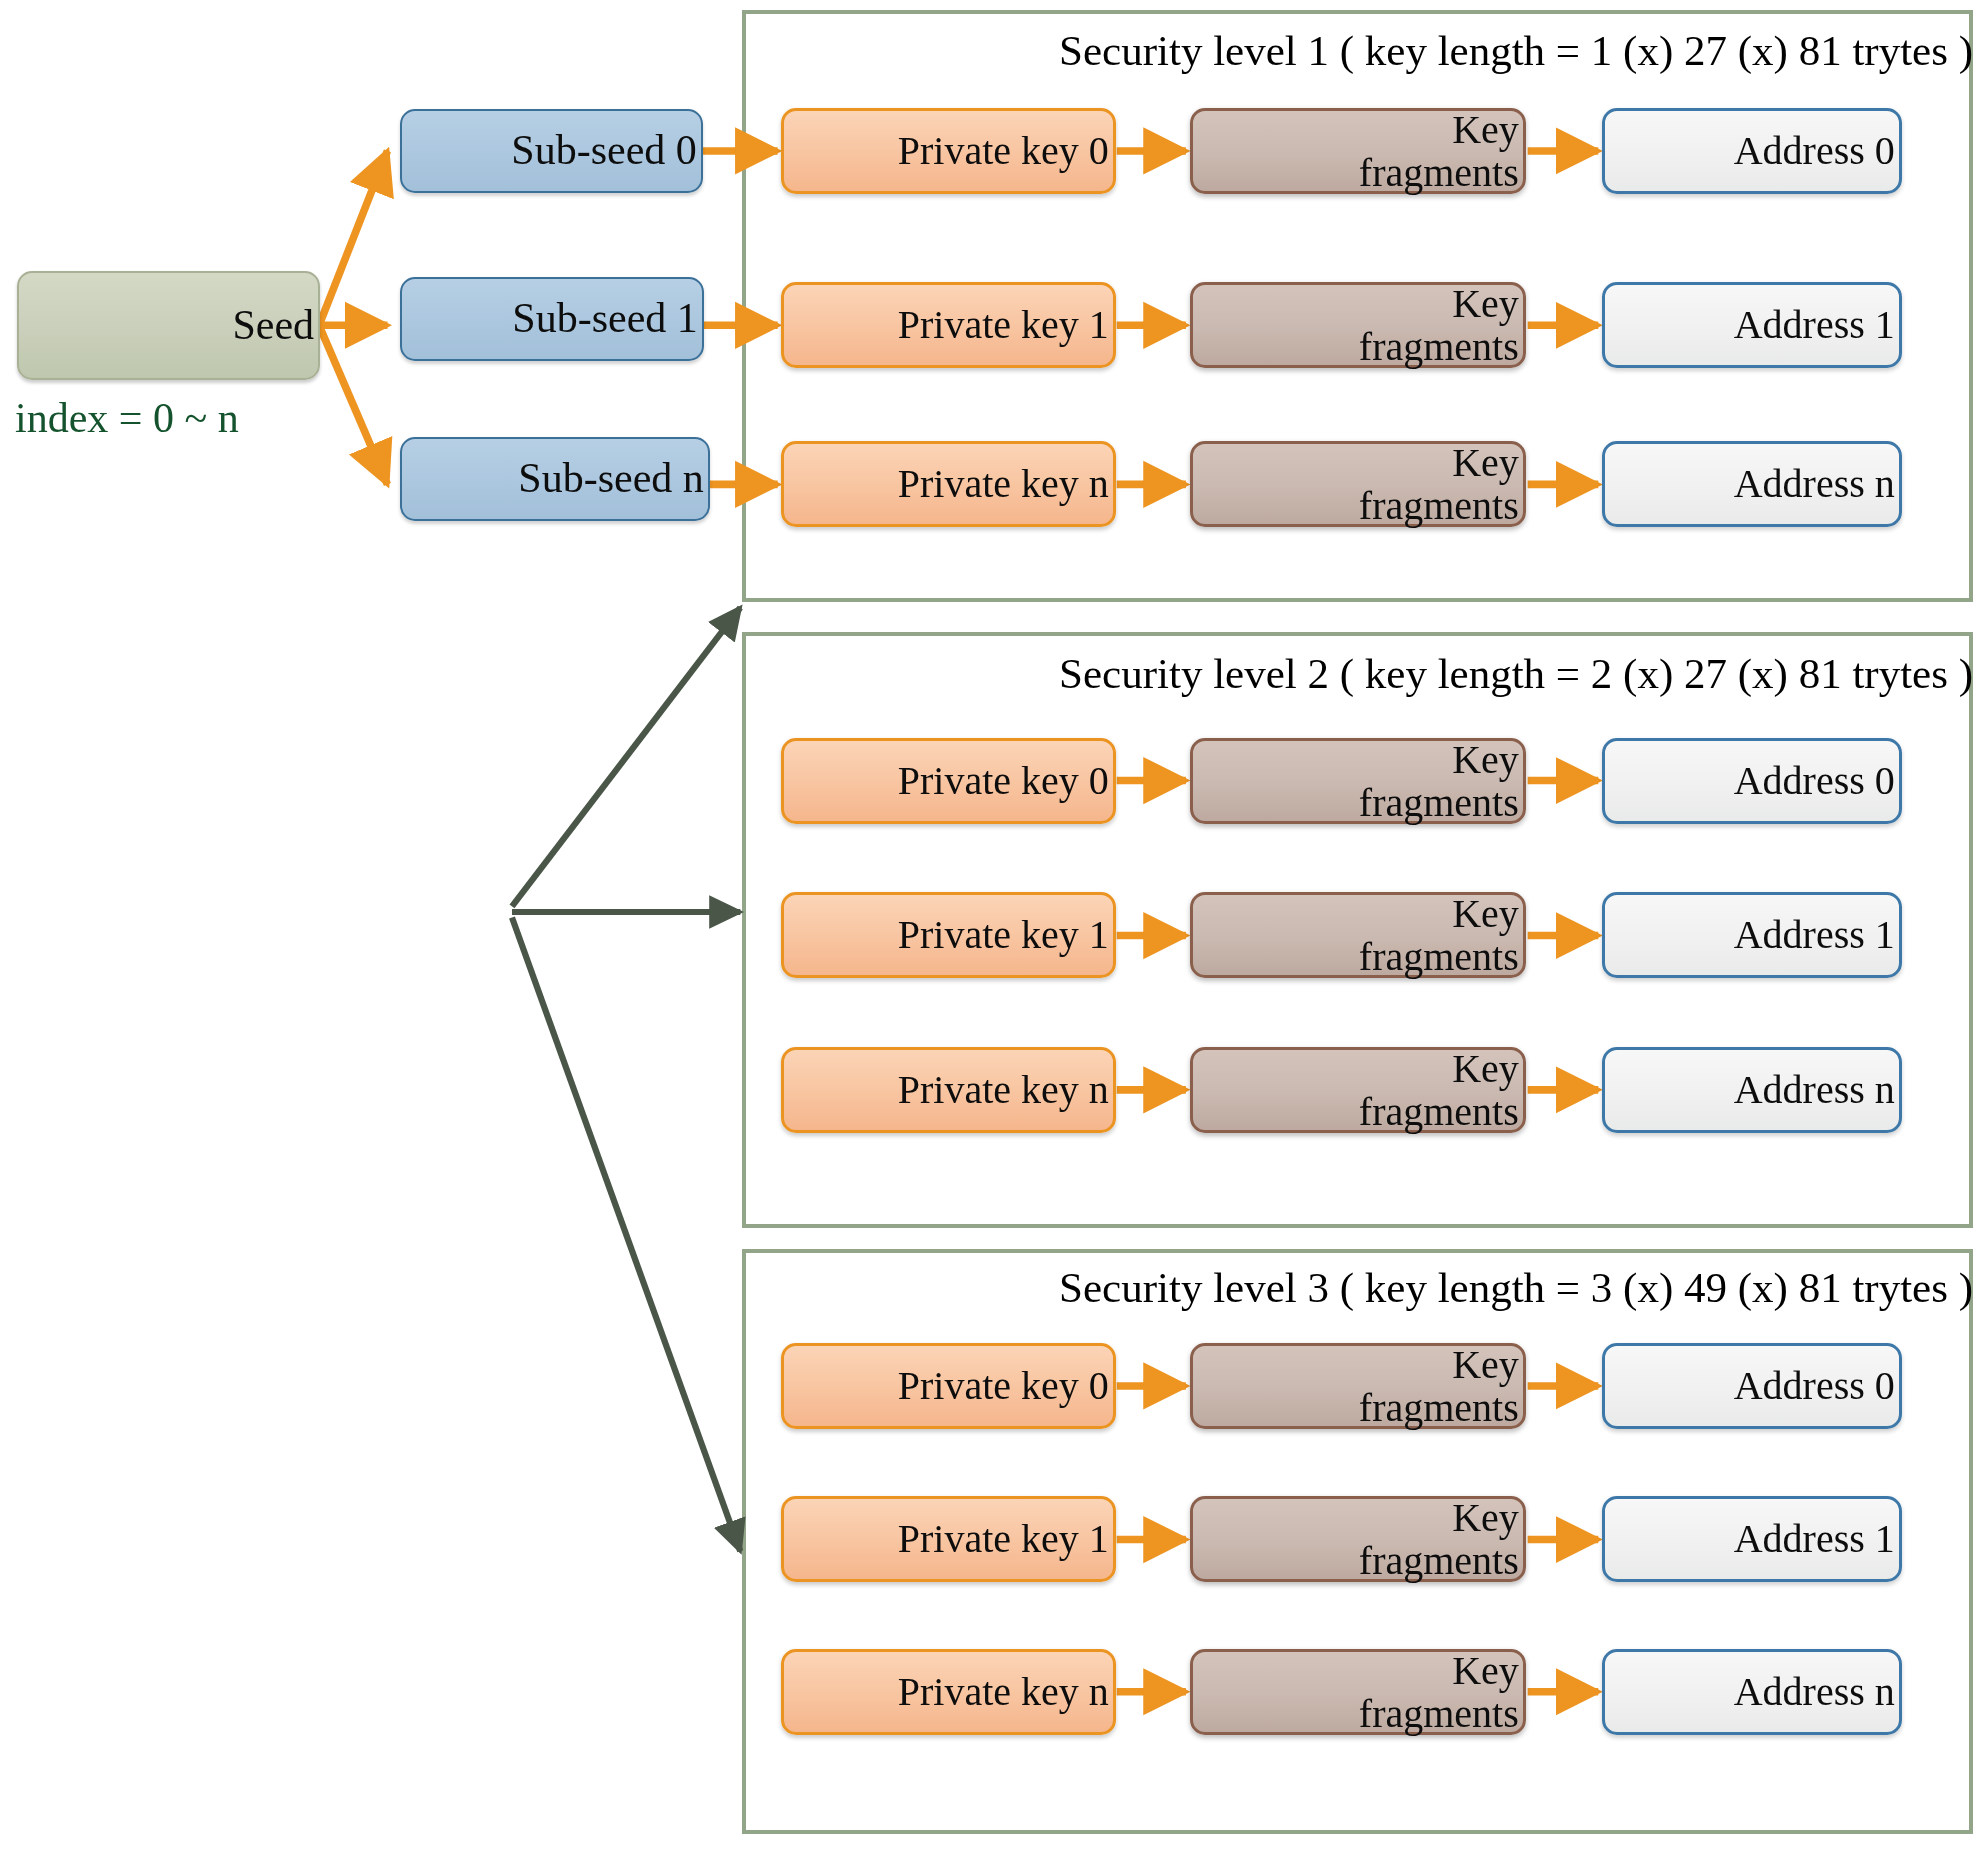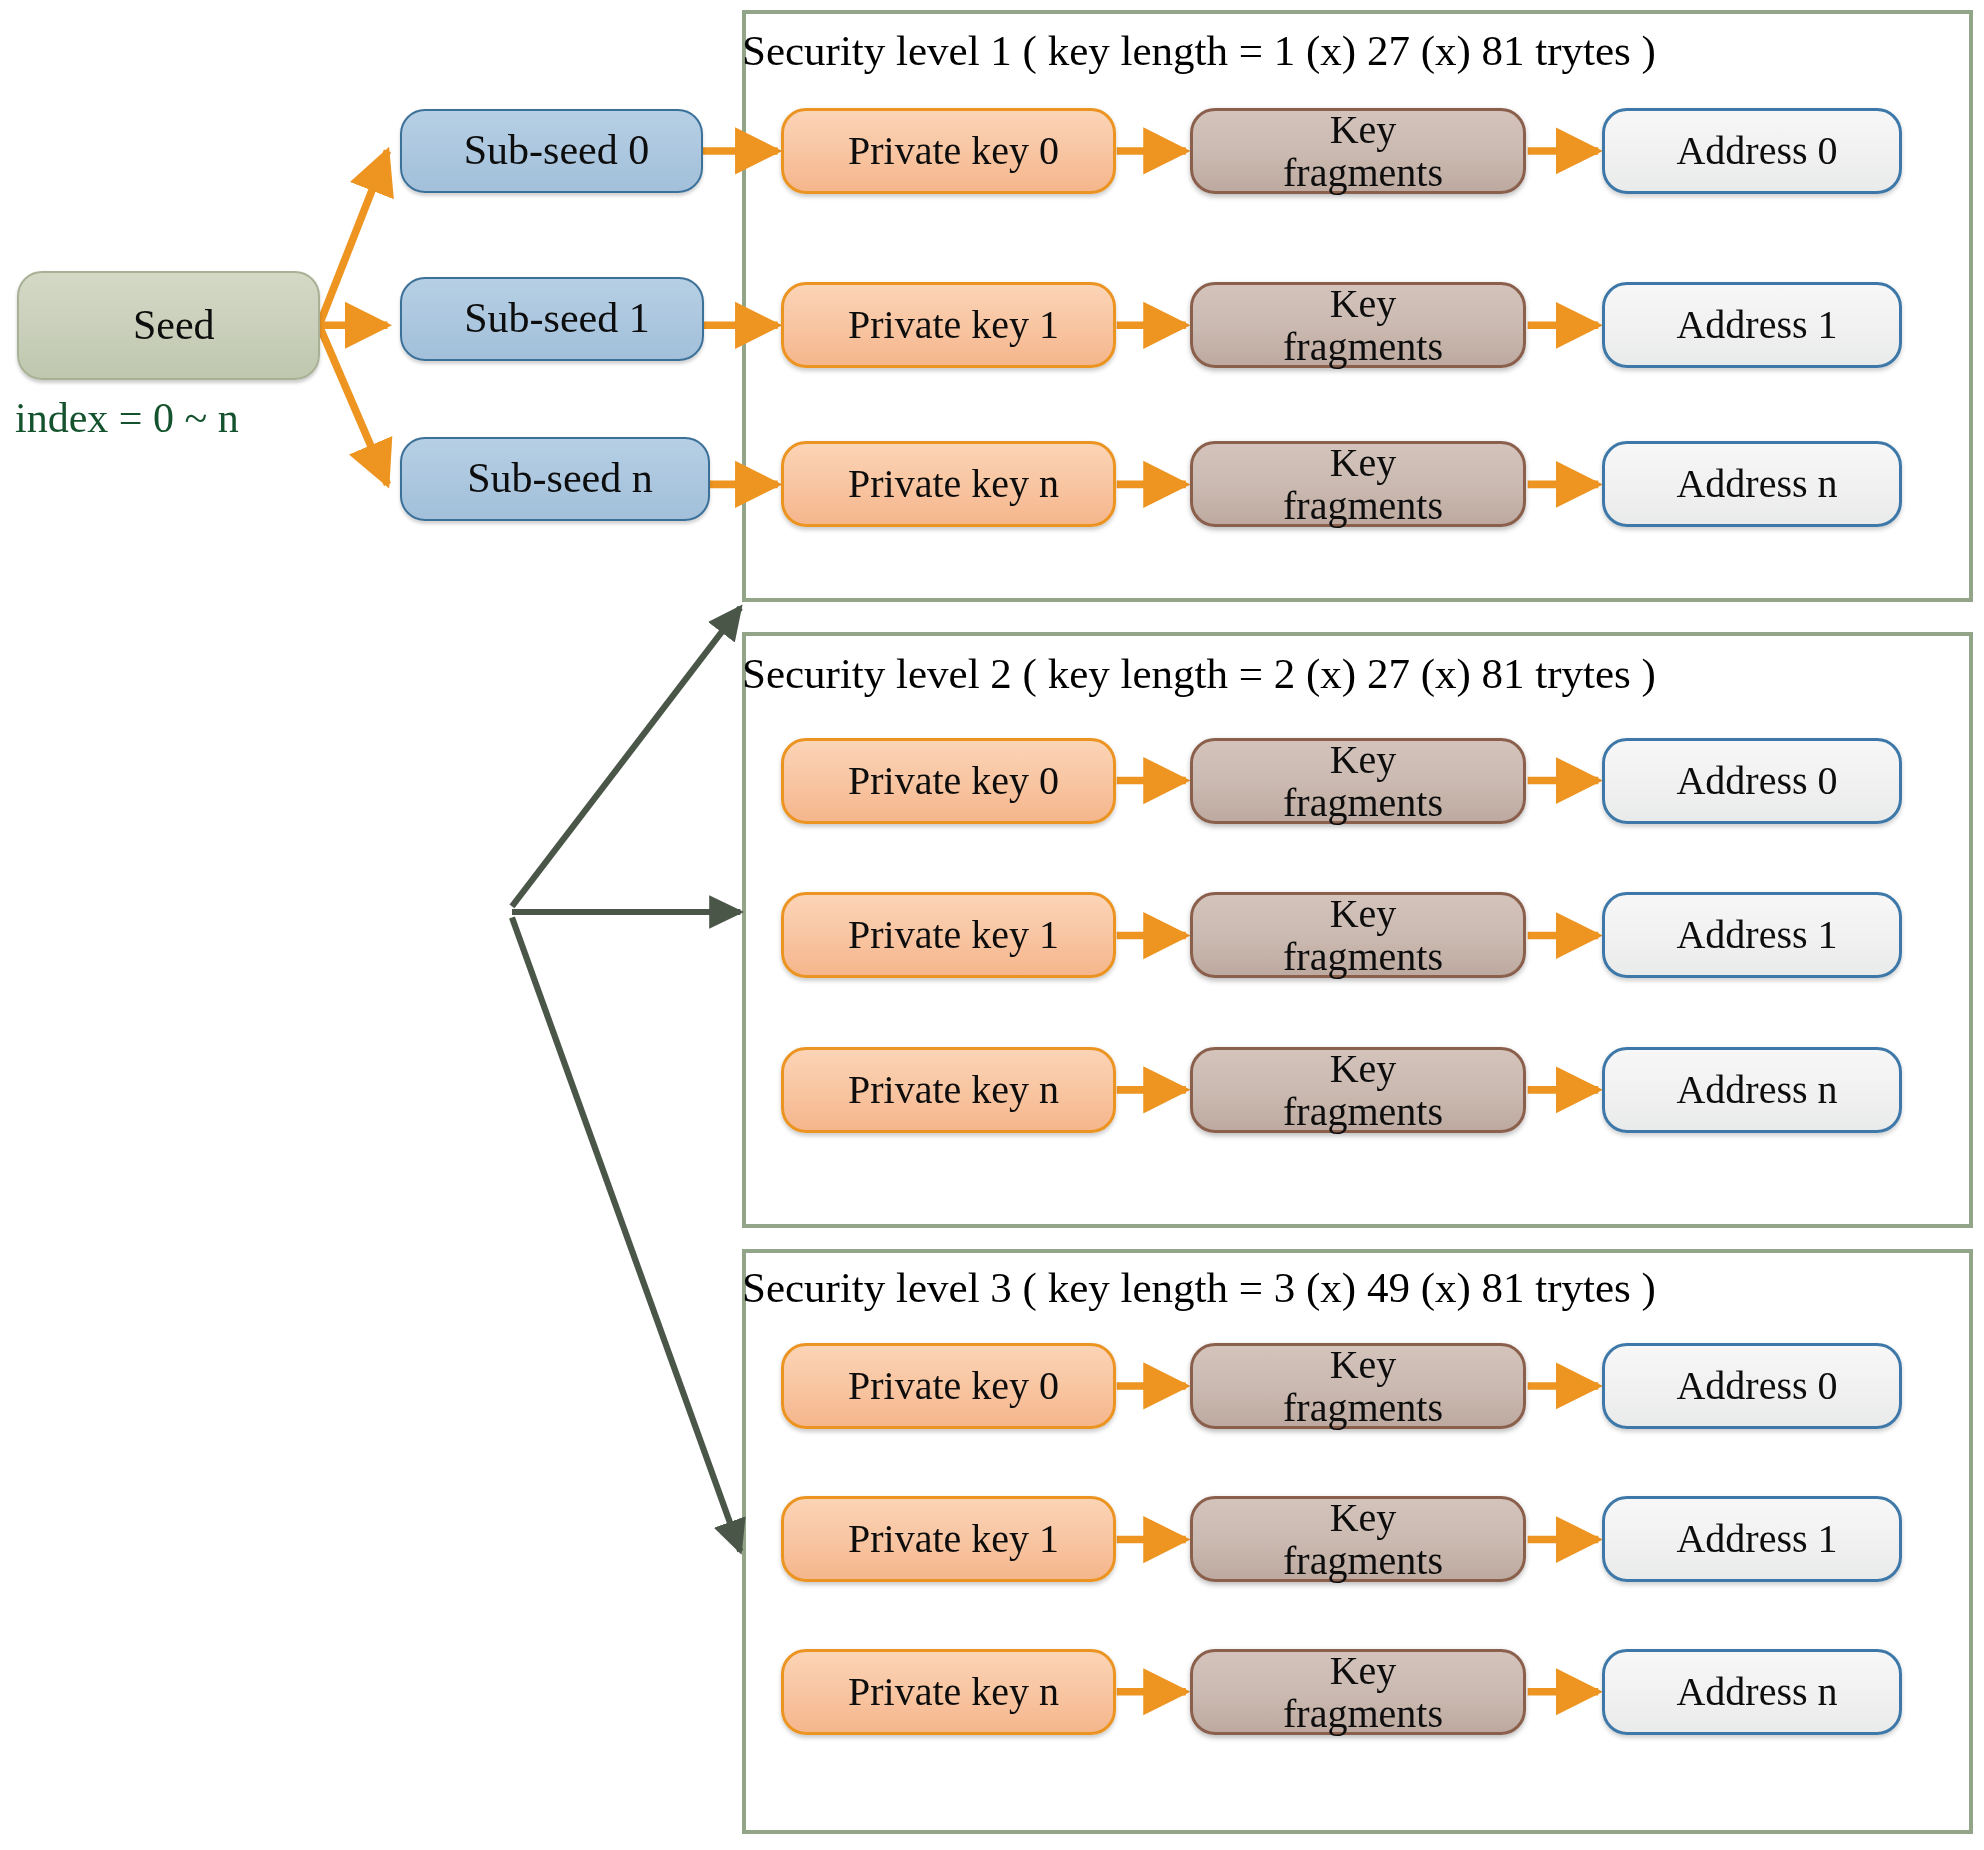--- a/index.html
+++ b/index.html
@@ -21,22 +21,22 @@
     overflow: hidden;
   }
 
   
   .node {
     position: absolute;
     box-sizing: border-box;
     display: flex;
     align-items: center;
     justify-content: center;
-    text-align: center;
-    border-radius: 25px;
+    text-align: right;
+    border-radius: 15px;
     line-height: 1.08;
     z-index: 4;
     padding-left: 10px;
   }
 
   .node .label { display: block; width: 100%; padding: 0 4.2px; }
 
   
   .n-seed {
     background: linear-gradient(180deg, #d4d9c6 0%, #c9cfba 55%, #bfc7ae 100%);
@@ -87,21 +87,21 @@
     position: absolute;
     box-sizing: border-box;
     border: 4.2px solid #93a588;
     background: #ffffff;
     z-index: 1;
   }
   .panel-title {
     position: absolute;
     left: 0;
     width: 100%;
-    text-align: left;
+    text-align: right;
     font-size: 43px;
     color: #000000;
     white-space: nowrap;
     z-index: 3;
   }
 
   
   .caption {
     position: absolute;
     font-size: 42px;

